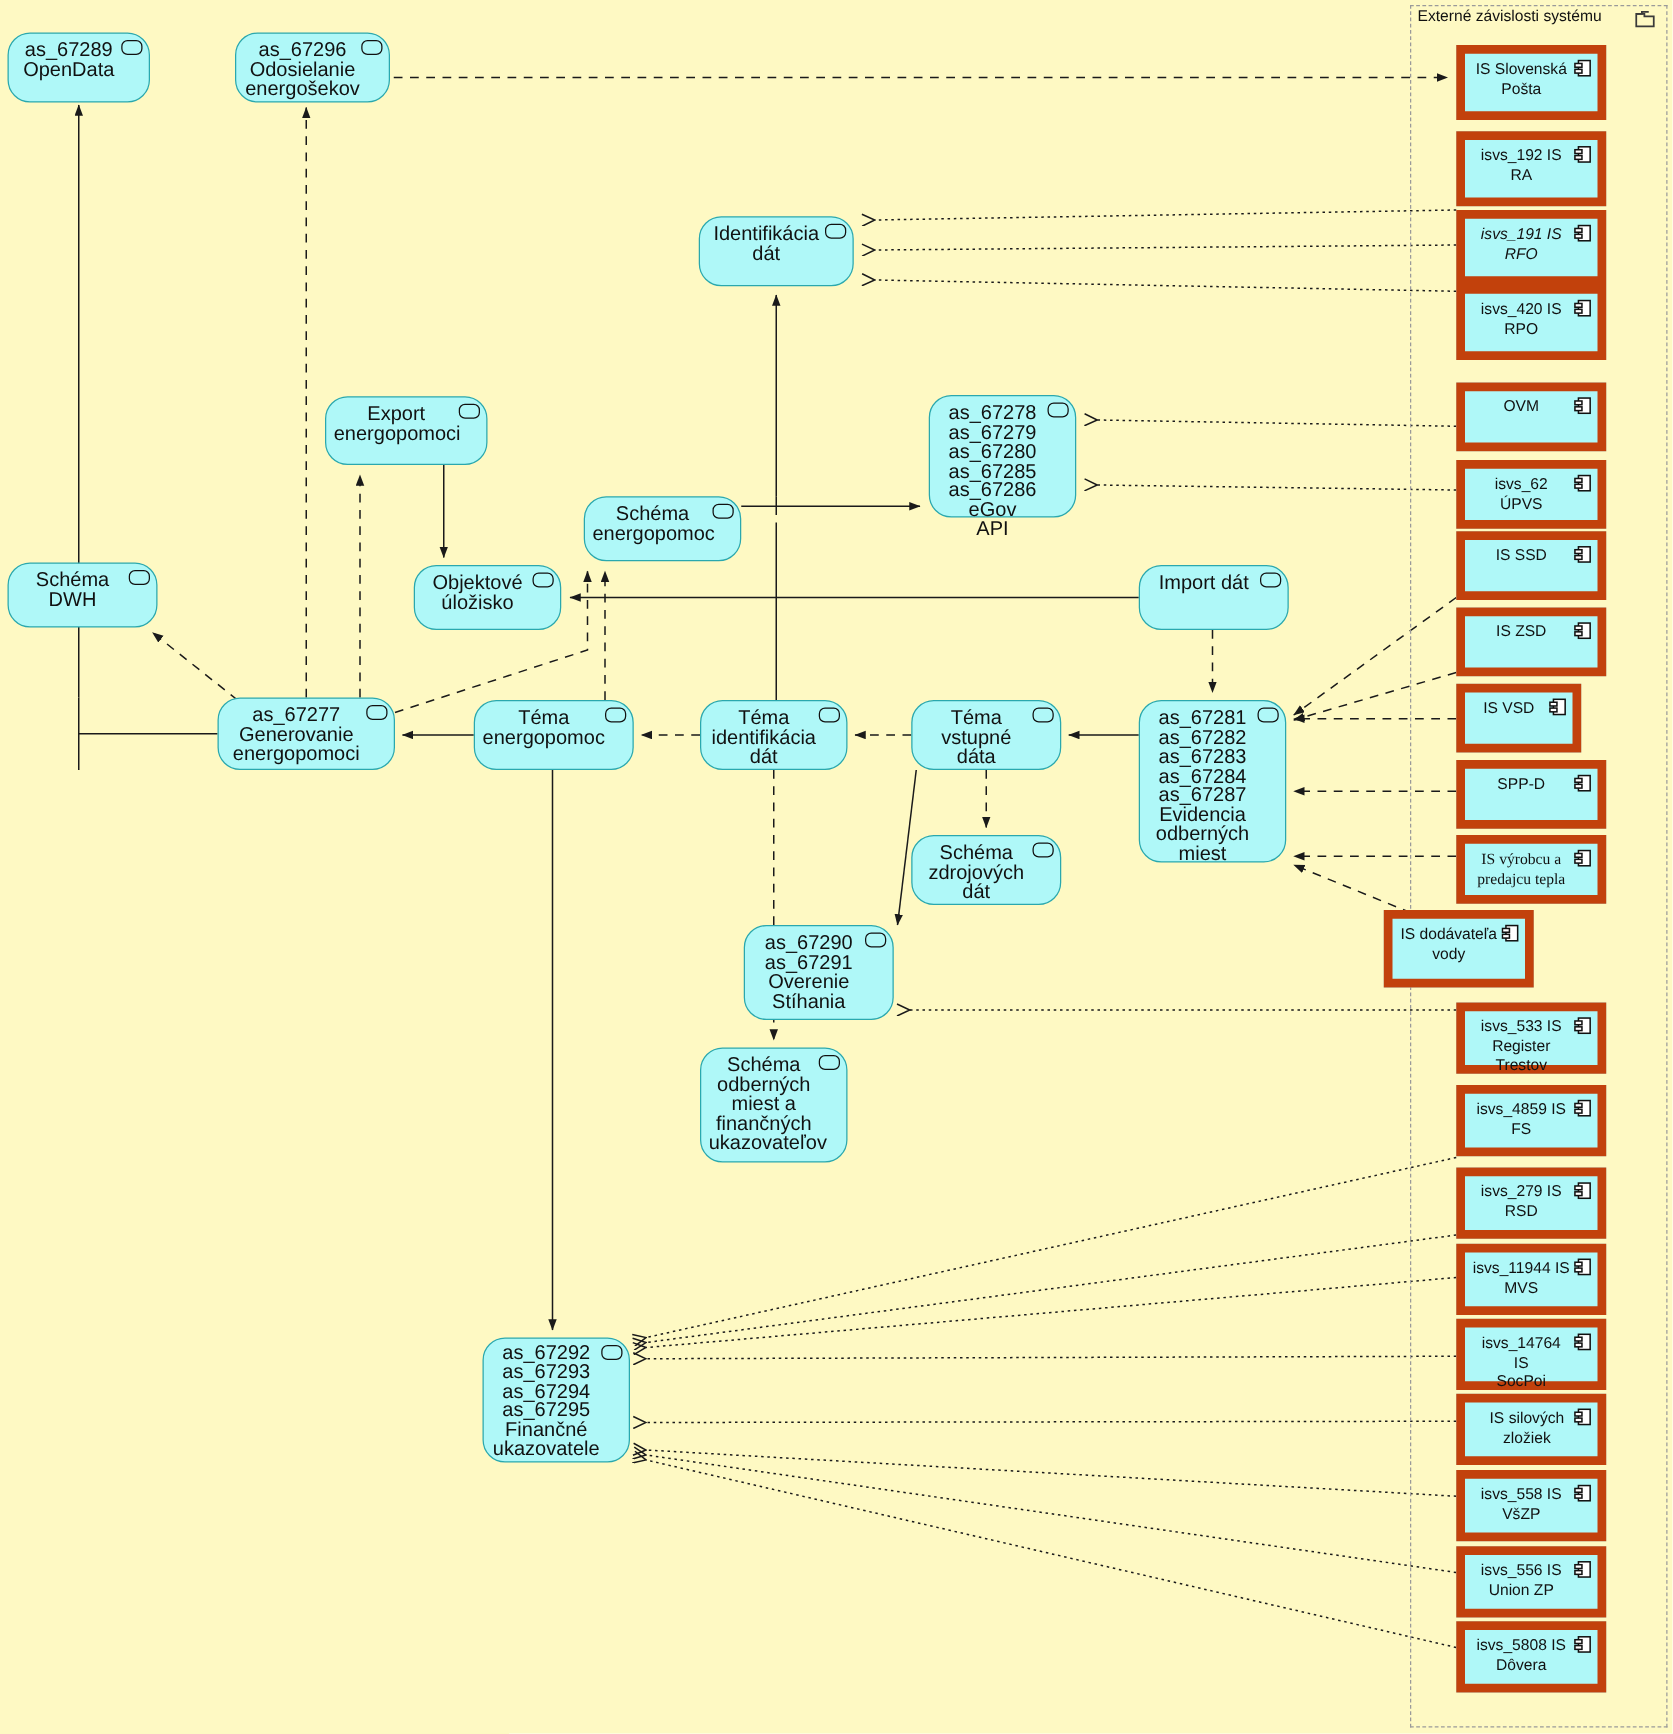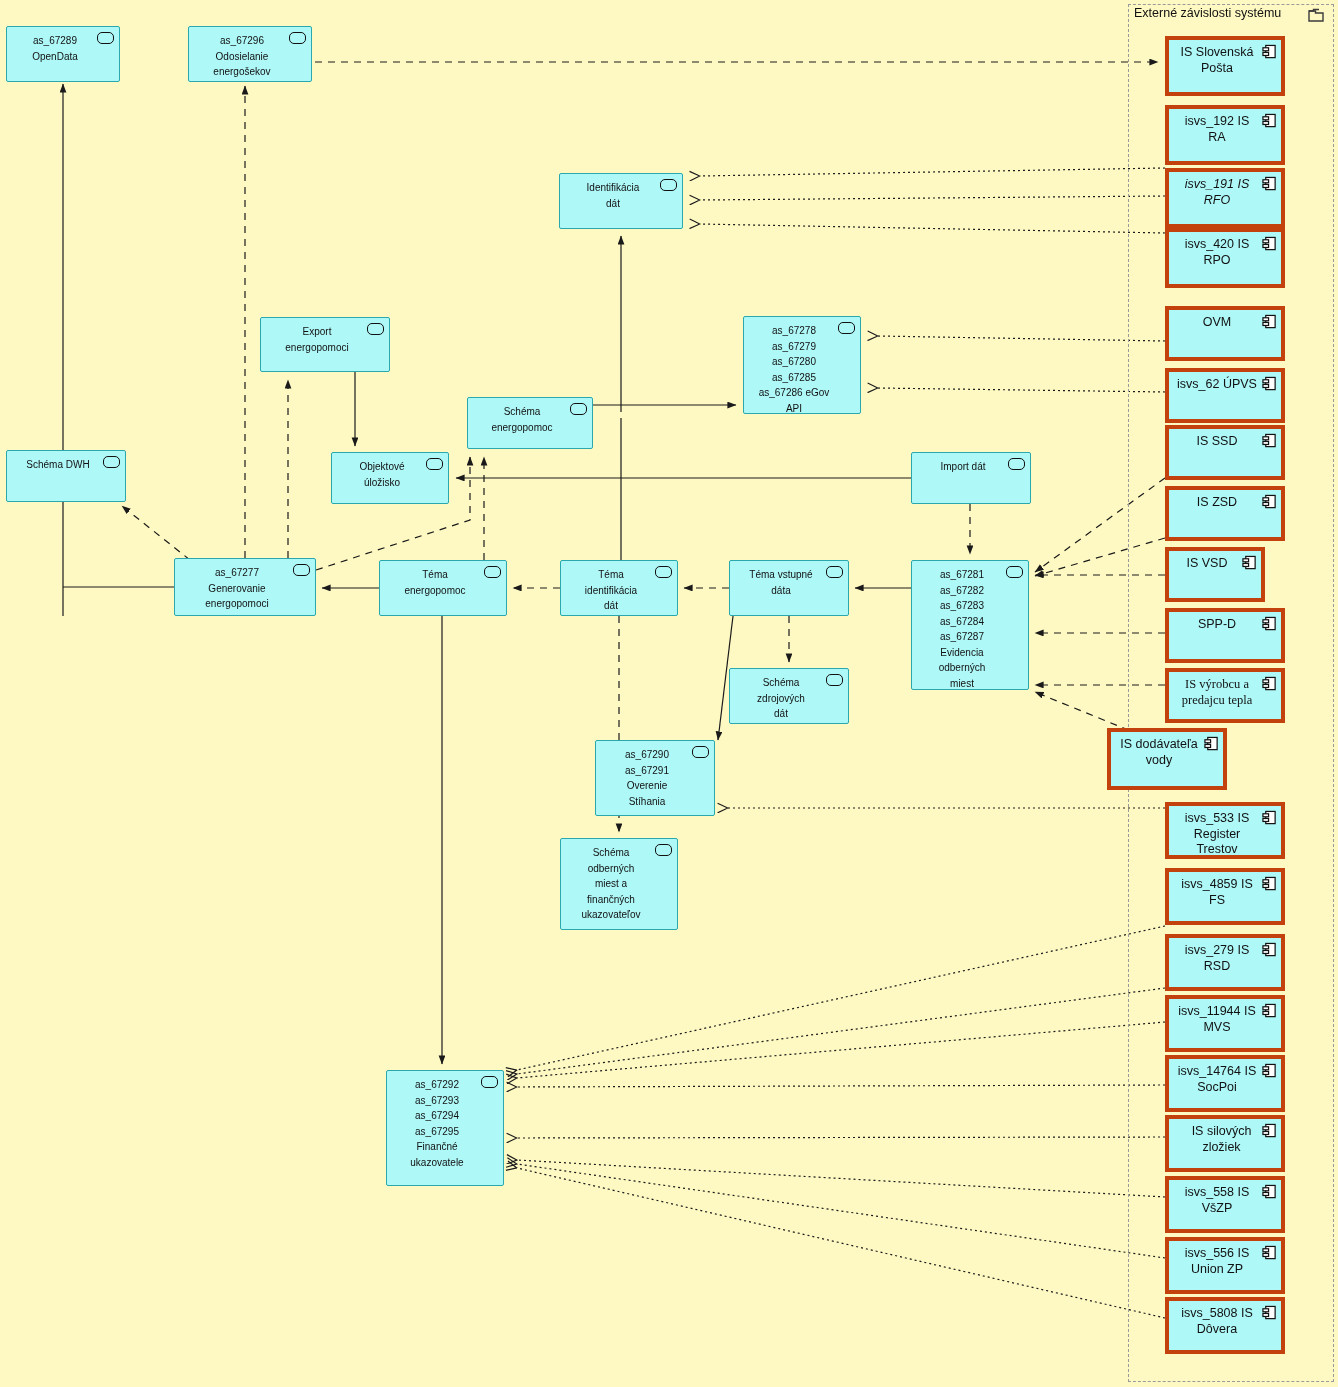--- a/index.html
+++ b/index.html
@@ -4,45 +4,45 @@
 <style>
   html,body{margin:0;padding:0;background:#ffffff;}
   body{font-family:"Liberation Sans","DejaVu Sans",sans-serif;}
   #canvas{position:relative;width:1338px;height:1387px;overflow:hidden;background:#fef9c3;}
   svg#wires{position:absolute;left:0;top:0;width:1338px;height:1387px;pointer-events:none;}
 
   .node{
     position:absolute;
     background:#aff8f8;
     border:1px solid #2aa8ae;
-    border-radius:2px;
+    border-radius:18px;
     box-sizing:border-box;
     display:flex;
     align-items:flex-start;
     justify-content:center;
     text-align:center;
     color:#111;
-    font-size:10px;
+    font-size:16px;
     line-height:15.5px;
     padding:6px 22px 4px 6px;
     z-index:3;
   }
   .node .lbl{display:block;width:100%;white-space:pre-line;}
   .node .ico{position:absolute;top:5px;right:5px;}
 
   
   .ico-app{width:15px;height:10px;border:1.6px solid #111;border-radius:5px;background:transparent;}
 
   
   .ico-cmp{width:15px;height:16px;}
 
   .ext{
     position:absolute;
     background:#aff8f8;
-    border:4px solid #c2410c;
+    border:7px solid #c2410c;
     border-radius:0;
     box-sizing:border-box;
     display:block;
     text-align:center;
     color:#111;
     font-size:12.5px;
     line-height:15.5px;
     padding:5px 22px 4px 6px;
     z-index:3;
   }
@@ -254,21 +254,21 @@
         <span class="ico ico-app"></span>
       </div>
       <div class="node" style="left: 560px; top: 838px; width: 118px; height: 92px;">
         <span class="lbl">Schéma
 odberných
 miest a
 finančných
 ukazovateľov</span>
         <span class="ico ico-app"></span>
       </div>
-      <div class="node" style="left: 386px; top: 1070px; width: 118px; height: 116px;">
+      <div class="node" style="left: 386px; top: 1070px; width: 118px; height: 100px; align-items: center;">
         <span class="lbl">as_67292
 as_67293
 as_67294
 as_67295
 Finančné
 ukazovatele</span>
         <span class="ico ico-app"></span>
       </div>
     </div>
 

